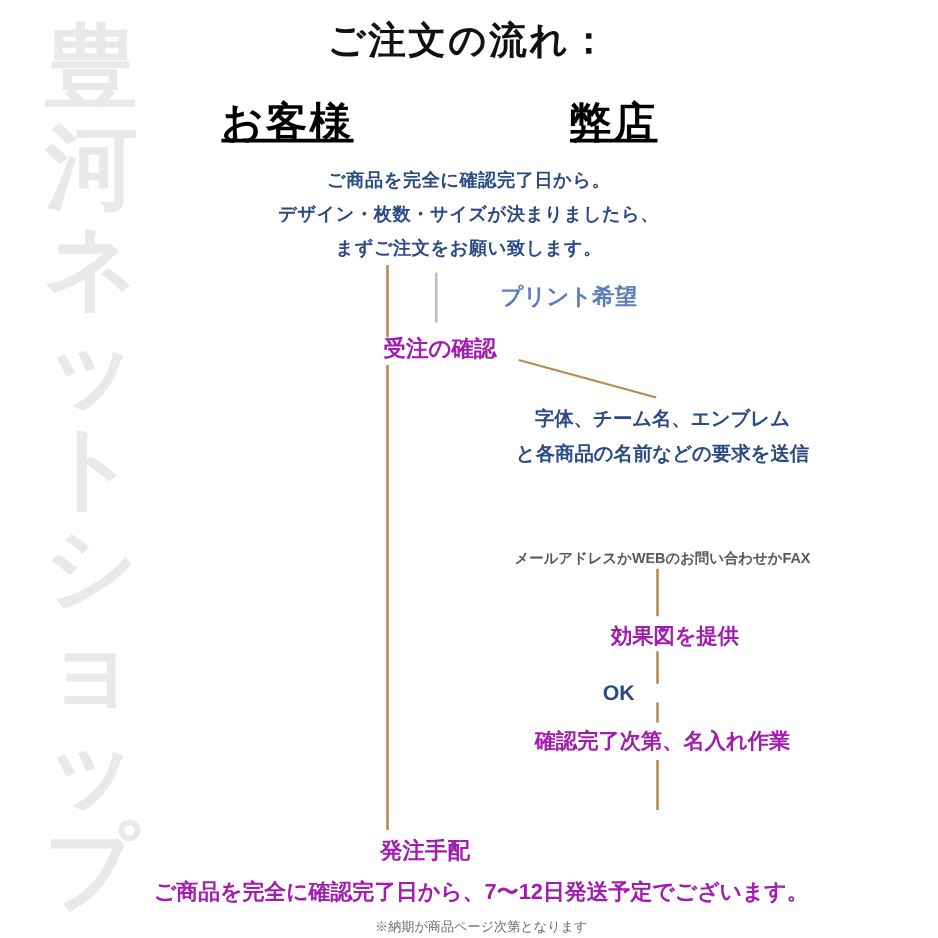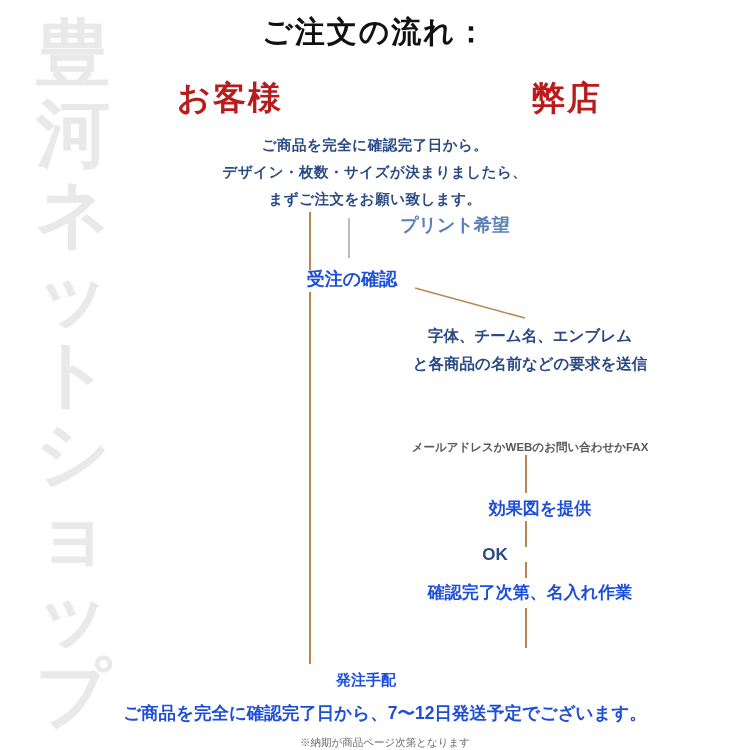--- a/index.html
+++ b/index.html
@@ -49,57 +49,58 @@
     text-align: center;
     font-size: 30px;
     font-weight: bold;
     color: #111111;
     letter-spacing: 2px;
   }
   .col-head {
     position: absolute;
     font-size: 33px;
     font-weight: bold;
-    color: #b91c1c;
+    color: #000000;
     letter-spacing: 2px;
+    text-decoration: underline;
   }
   .col-head.left  { top: 76px; left: 140px; width: 180px; text-align: center; }
-  .col-head.right { top: 76px; left: 432px; width: 170px; text-align: right; }
+  .col-head.right { top: 76px; left: 456px; width: 170px; text-align: left; }
 
   
   .txt {
     position: absolute;
     color: #2a4a86;
     font-weight: bold;
     text-align: center;
     line-height: 26px;
     white-space: nowrap;
   }
-  .txt.dark { color: #1d4ed8; }
+  .txt.dark { color: #a21caf; }
   .txt.small { font-weight: normal; }
 
   .intro {
     top: 132px;
     left: 175px;
     width: 400px;
     font-size: 14.5px;
     color: #2a4a86;
     line-height: 27px;
     letter-spacing: 0.5px;
   }
 
   .label-muji {
     top: 224px;
     left: 250px;
     width: 110px;
     font-size: 18px;
     color: #8c8374;
   }
   .label-print {
-    top: 212px;
+    top: 224px;
     left: 370px;
     width: 170px;
     font-size: 18px;
     color: #5b7fb8;
   }
 
   .juchu {
     top: 266px;
     left: 272px;
     width: 160px;
@@ -149,23 +150,23 @@
   .kakunin {
     top: 580px;
     left: 395px;
     width: 270px;
     font-size: 17px;
     color: #111111;
   }
 
   .hachu {
     top: 667px;
-    left: 286px;
+    left: 260px;
     width: 160px;
-    font-size: 15px;
+    font-size: 18px;
     color: #111111;
   }
   .final {
     top: 700px;
     left: 55px;
     width: 660px;
     font-size: 17.5px;
     color: #111111;
   }
   .note {

